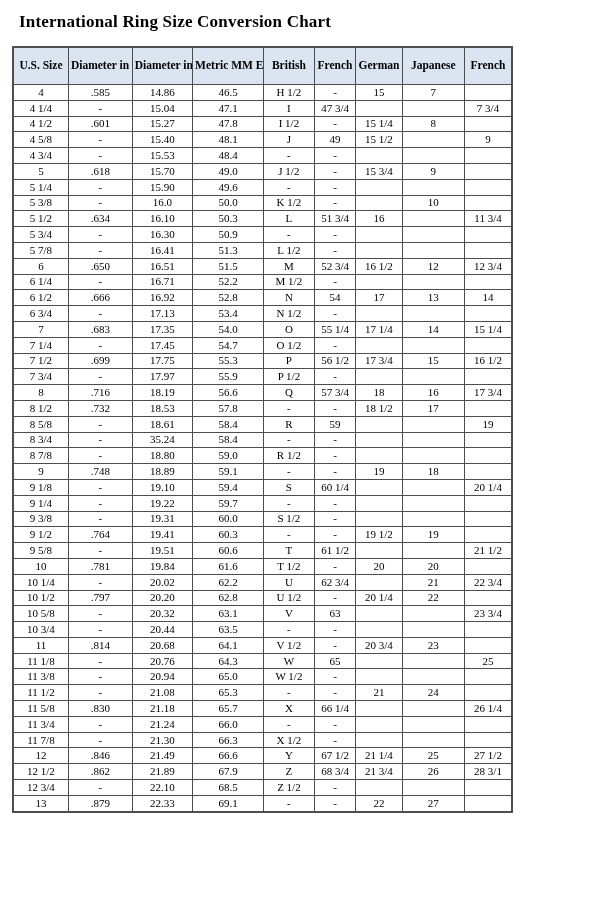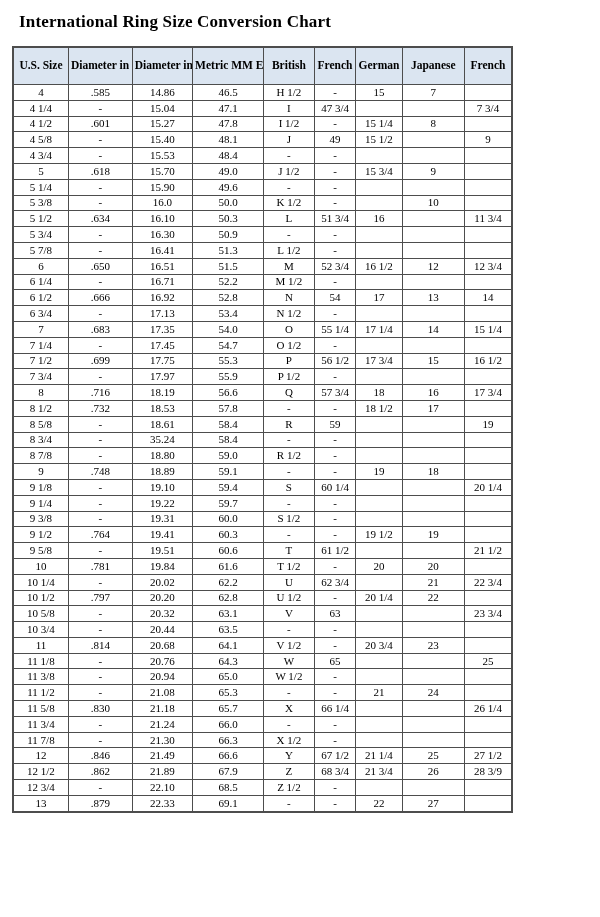--- a/index.html
+++ b/index.html
@@ -573,21 +573,21 @@
         </tr>
         <tr>
           <td>12 1/2</td>
           <td>.862</td>
           <td>21.89</td>
           <td>67.9</td>
           <td>Z</td>
           <td>68 3/4</td>
           <td>21 3/4</td>
           <td>26</td>
-          <td>28 3/9</td>
+          <td>28 3/1</td>
         </tr>
         <tr>
           <td>12 3/4</td>
           <td>-</td>
           <td>22.10</td>
           <td>68.5</td>
           <td>Z 1/2</td>
           <td>-</td>
           <td></td>
           <td></td>

